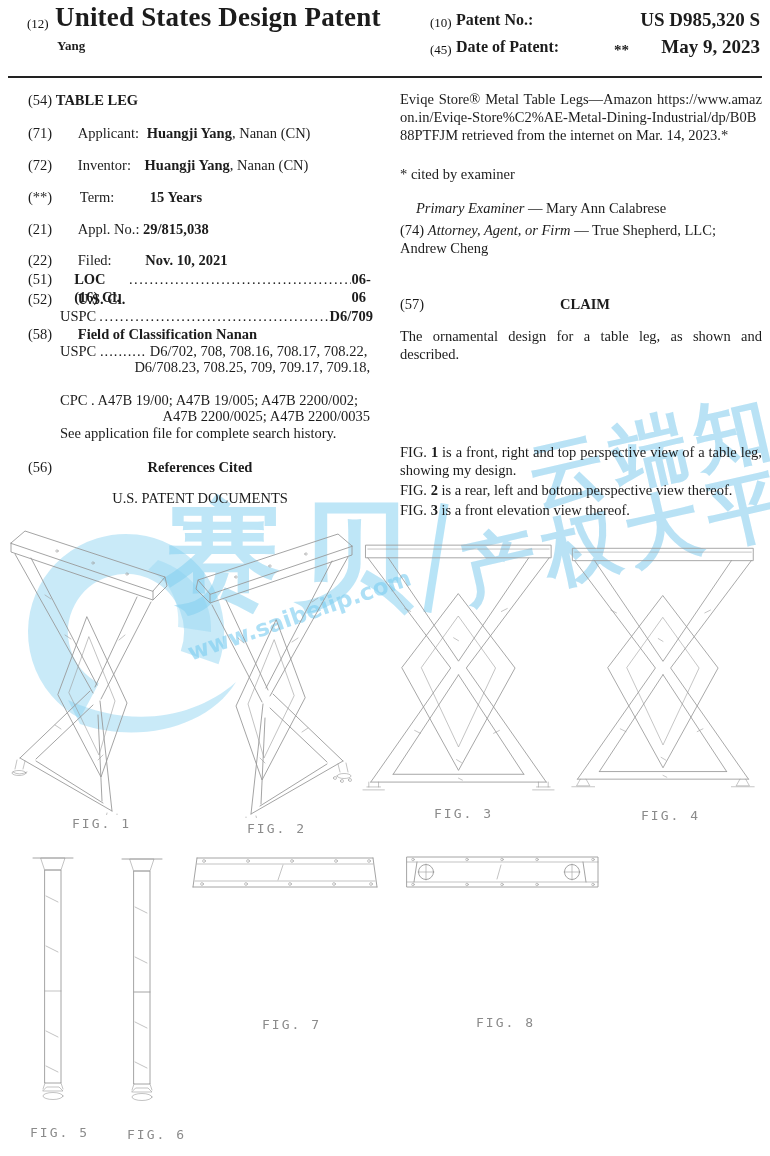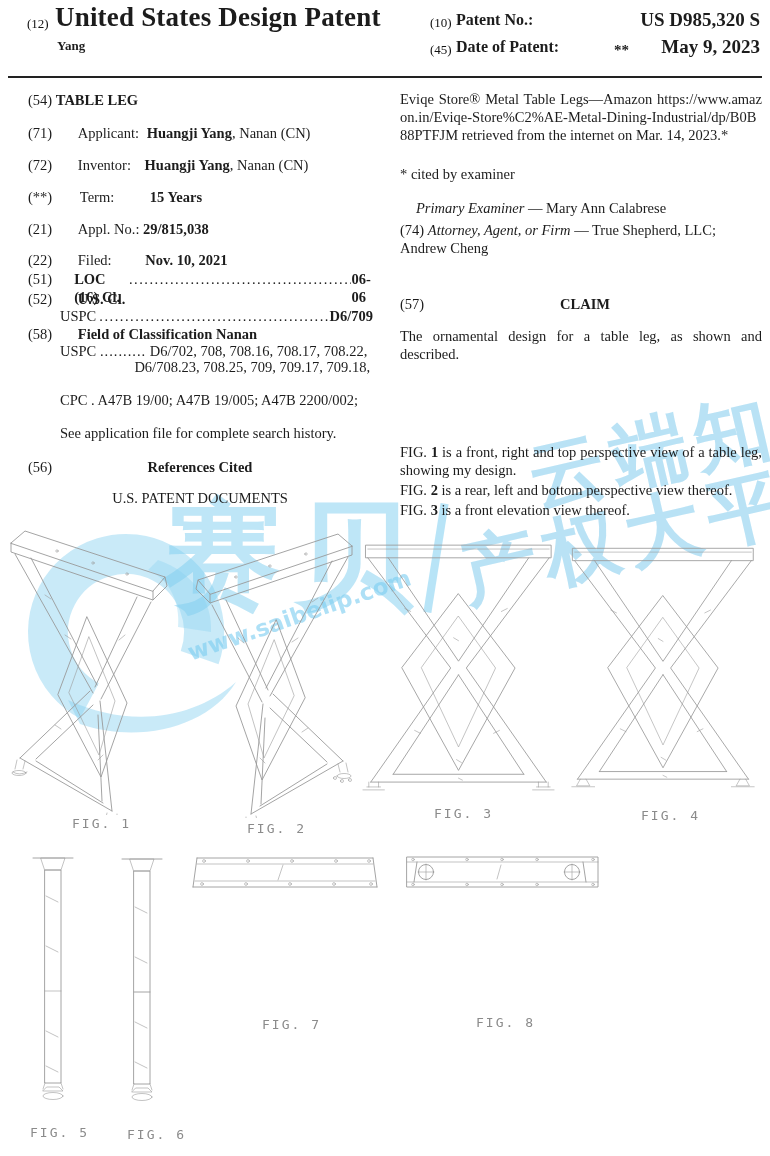--- a/index.html
+++ b/index.html
@@ -130,20 +130,21 @@
     <span>(58)</span>
     <span class="b" style="margin-left:22px;">Field of Classification Nanan</span>
   </div>
   <div class="abs t" style="left:60px;top:342px;width:313px;">
     <span>USPC</span>
     <span style="letter-spacing:1px;">..........</span>
     <span>D6/702, 708, 708.16, 708.17, 708.22,</span>
   </div>
   <div class="abs t rt" style="left:60px;top:358px;width:310px;">D6/708.23, 708.25, 709, 709.17, 709.18,</div>
   <div class="abs t" style="left:60px;top:391px;width:313px;">CPC . A47B 19/00; A47B 19/005; A47B 2200/002;</div>
+  <div class="abs t rt" style="left:60px;top:407px;width:310px;">A47B 2200/0025; A47B 2200/0035</div>
   <div class="abs t" style="left:60px;top:424px;width:313px;">See application file for complete search history.</div>
 
   <div class="abs t" style="left:28px;top:458px;">(56)</div>
   <div class="abs t b ctr" style="left:60px;top:458px;width:280px;">References Cited</div>
   <div class="abs t ctr" style="left:60px;top:489px;width:280px;">U.S. PATENT DOCUMENTS</div>
 
   <div class="abs t just breakall" style="left:400px;top:90px;width:362px;">Eviqe Store® Metal Table Legs—Amazon https://www.amazon.in/Eviqe-Store%C2%AE-Metal-Dining-Industrial/dp/B0B88PTFJM retrieved from the internet on Mar. 14, 2023.*</div>
 
   <div class="abs t" style="left:400px;top:165px;">* cited by examiner</div>
 

